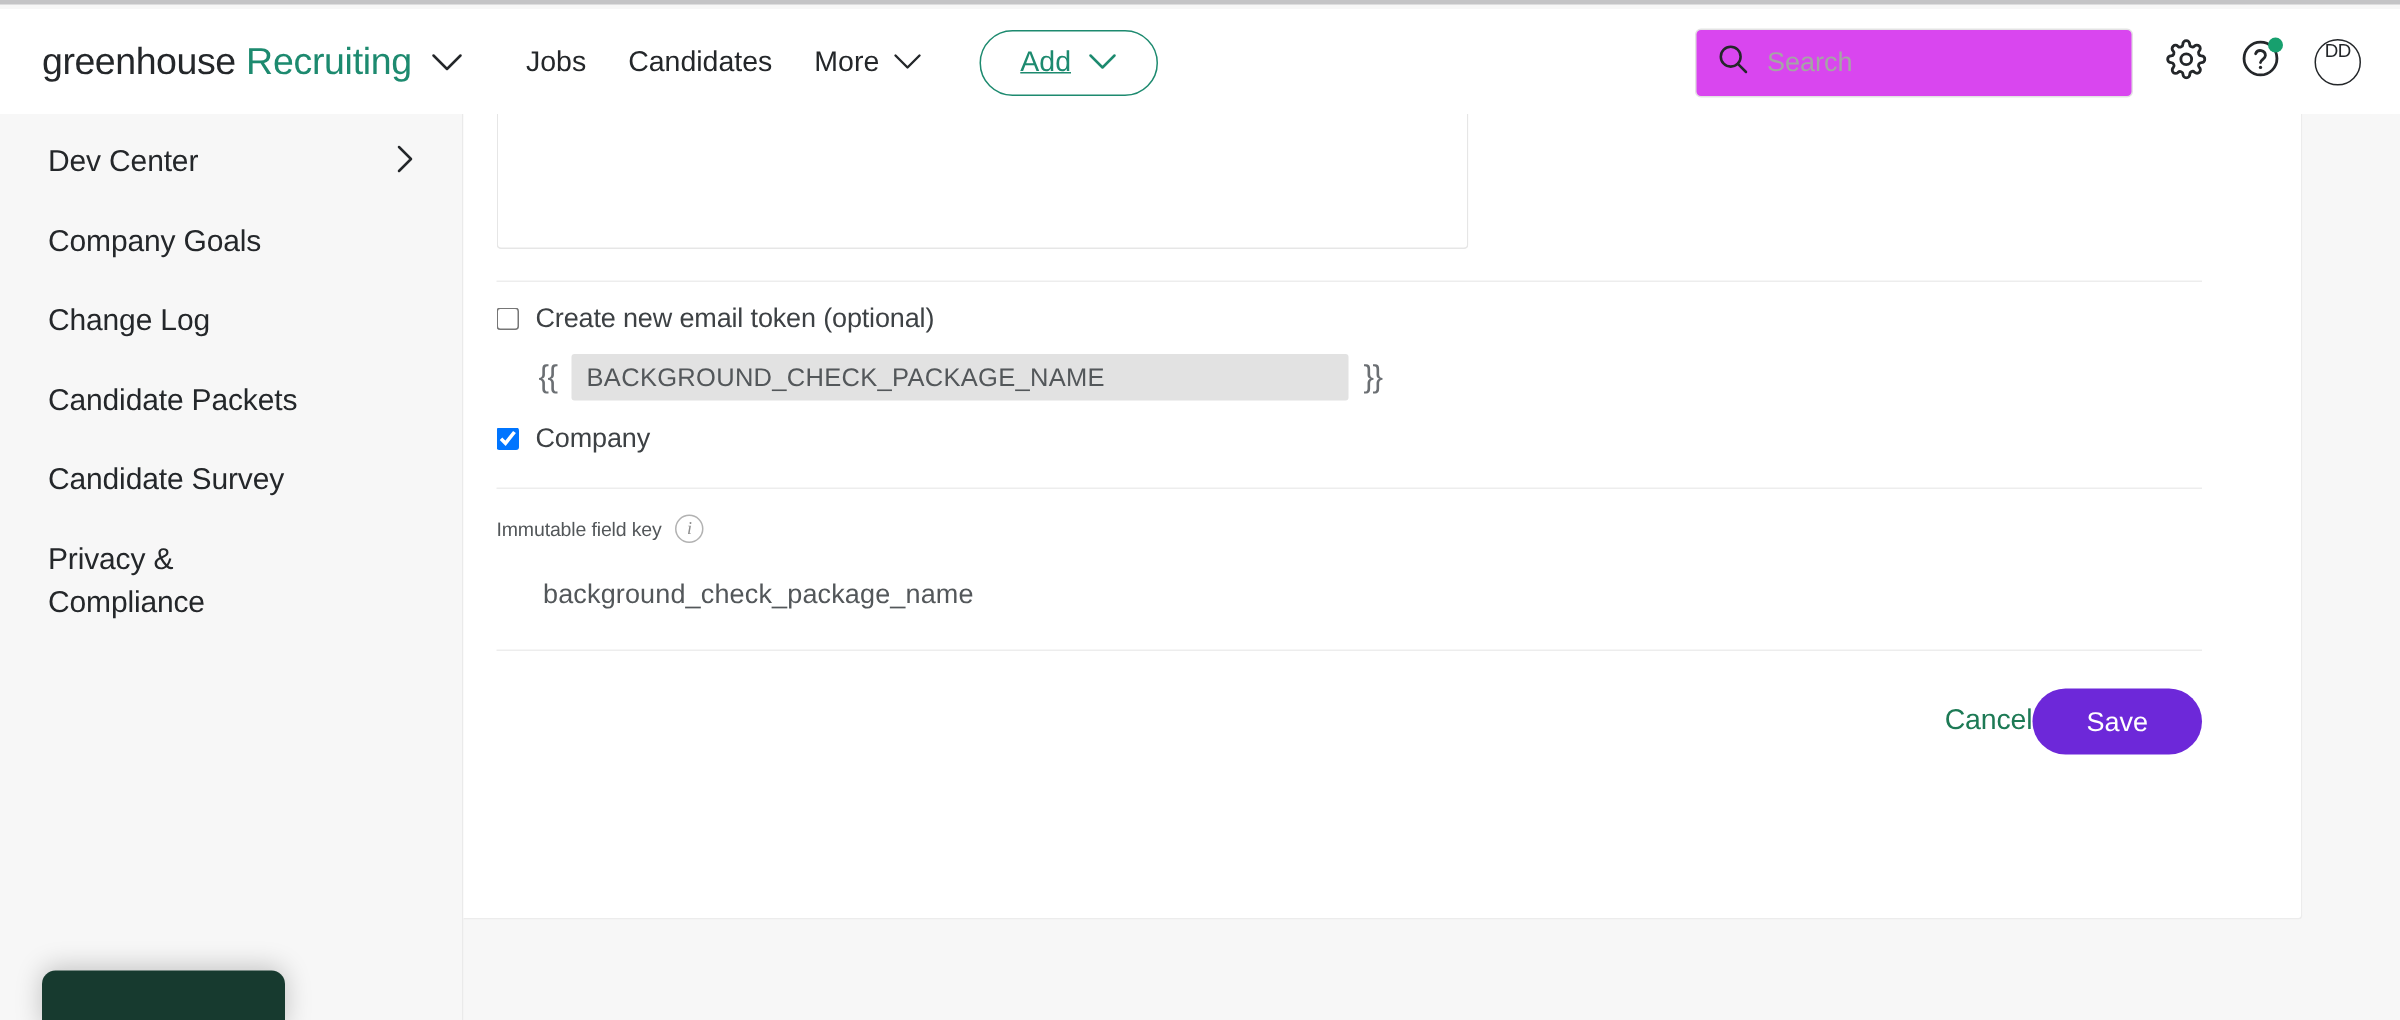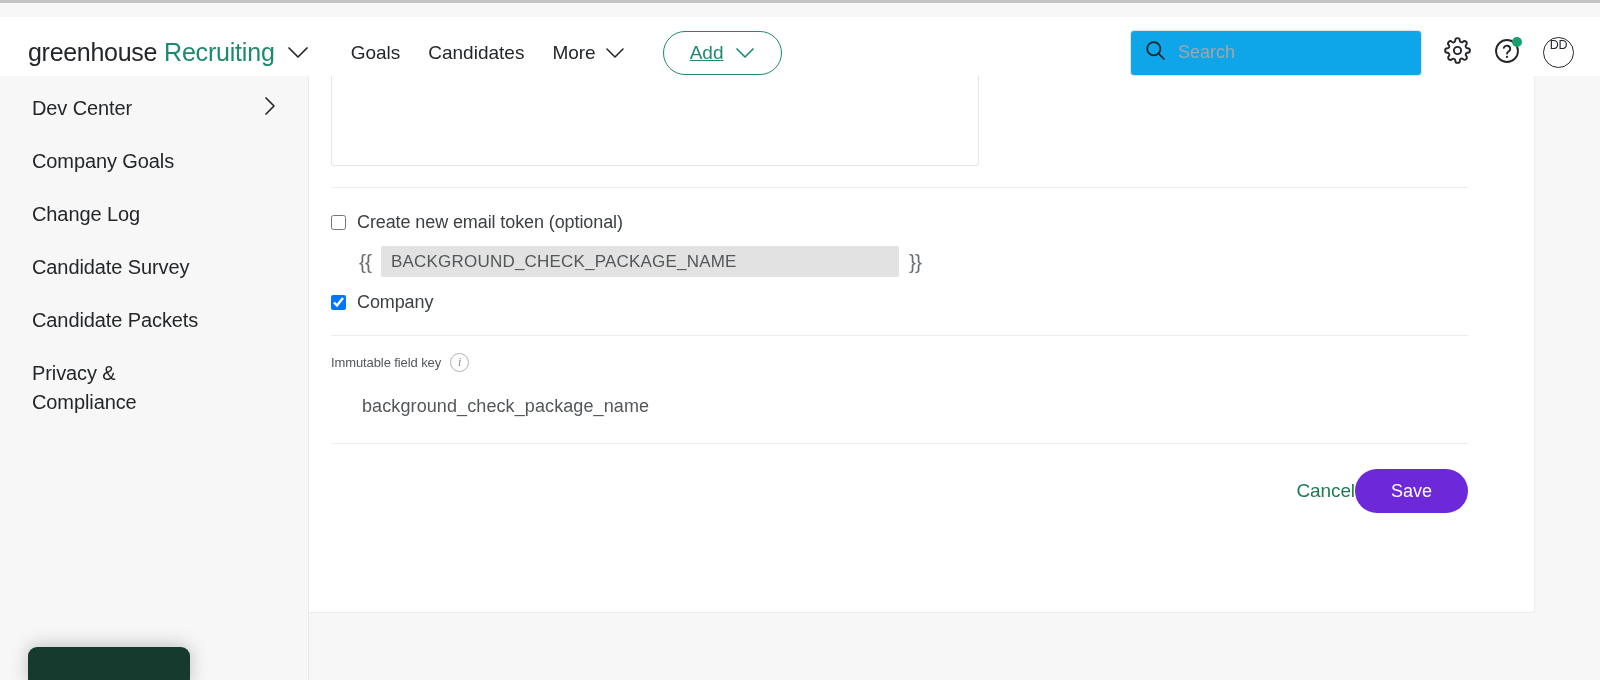--- a/index.html
+++ b/index.html
@@ -22,21 +22,21 @@
     position: absolute;
     top: 0; left: 0;
     width: 1600px;
     height: 3px;
     background: #c4c4c6;
   }
 
   
   .topnav {
     position: absolute;
-    top: 17px; left: 0;
+    top: 6px; left: 0;
     width: 1600px;
     height: 72px;
     background: #ffffff;
     display: flex;
     align-items: center;
     border-bottom: 1px solid #ebebeb;
   }
 
   .brand {
     display: flex;
@@ -102,21 +102,21 @@
     align-items: center;
     margin-right: 26px;
     gap: 22px;
   }
 
   .search-box {
     width: 292px;
     height: 46px;
     border: 1px solid #e3e3e3;
     border-radius: 4px;
-    background: #0ea5e9;
+    background: #d946ef;
     display: flex;
     align-items: center;
     padding: 0 14px;
     gap: 12px;
     cursor: text;
   }
   .search-input {
     border: none;
     outline: none;
     font-size: 18px;
@@ -229,21 +229,21 @@
     height: 1px;
     background: #ededed;
     margin: 21px 0 0 0;
     width: 1137px;
   }
 
   .check-row {
     display: flex;
     align-items: center;
     gap: 11px;
-    margin-top: 24px;
+    margin-top: 14px;
     cursor: pointer;
   }
   .check-row .cb-label {
     font-size: 18px;
     color: #3d4144;
     letter-spacing: -0.1px;
   }
 
   input[type="checkbox"].gh-cb {
     width: 15px;
@@ -380,21 +380,21 @@
     <span class="brand-product">Recruiting</span>
     <span class="brand-caret">
       <svg width="22" height="13" viewBox="0 0 22 13">
           <path d="M2 2 L11 11 L20 2" stroke="#24272a" stroke-width="1.7" fill="none" stroke-linecap="round" stroke-linejoin="round"></path>
         </svg>
     </span>
   </div>
 
   <div class="nav-links">
     <div class="nav-link">
-      <span>Goals</span>
+      <span>Jobs</span>
     </div>
     <div class="nav-link">
       <span>Candidates</span>
     </div>
     <div class="nav-link">
       <span>More</span>
       <span>
         <svg width="20" height="12" viewBox="0 0 20 12">
             <path d="M2 2 L10 10 L18 2" stroke="#24272a" stroke-width="1.6" fill="none" stroke-linecap="round" stroke-linejoin="round"></path>
           </svg>
@@ -463,25 +463,25 @@
 
   <div class="side-item">
     <span class="label">Company Goals</span>
   </div>
 
   <div class="side-item">
     <span class="label">Change Log</span>
   </div>
 
   <div class="side-item">
+    <span class="label">Candidate Packets</span>
+  </div>
+
+  <div class="side-item">
     <span class="label">Candidate Survey</span>
-  </div>
-
-  <div class="side-item">
-    <span class="label">Candidate Packets</span>
   </div>
 
   <div class="side-item two-line">
     <span class="label">Privacy &amp;
 Compliance</span>
   </div>
 
 </div>
 
 <div class="main">

